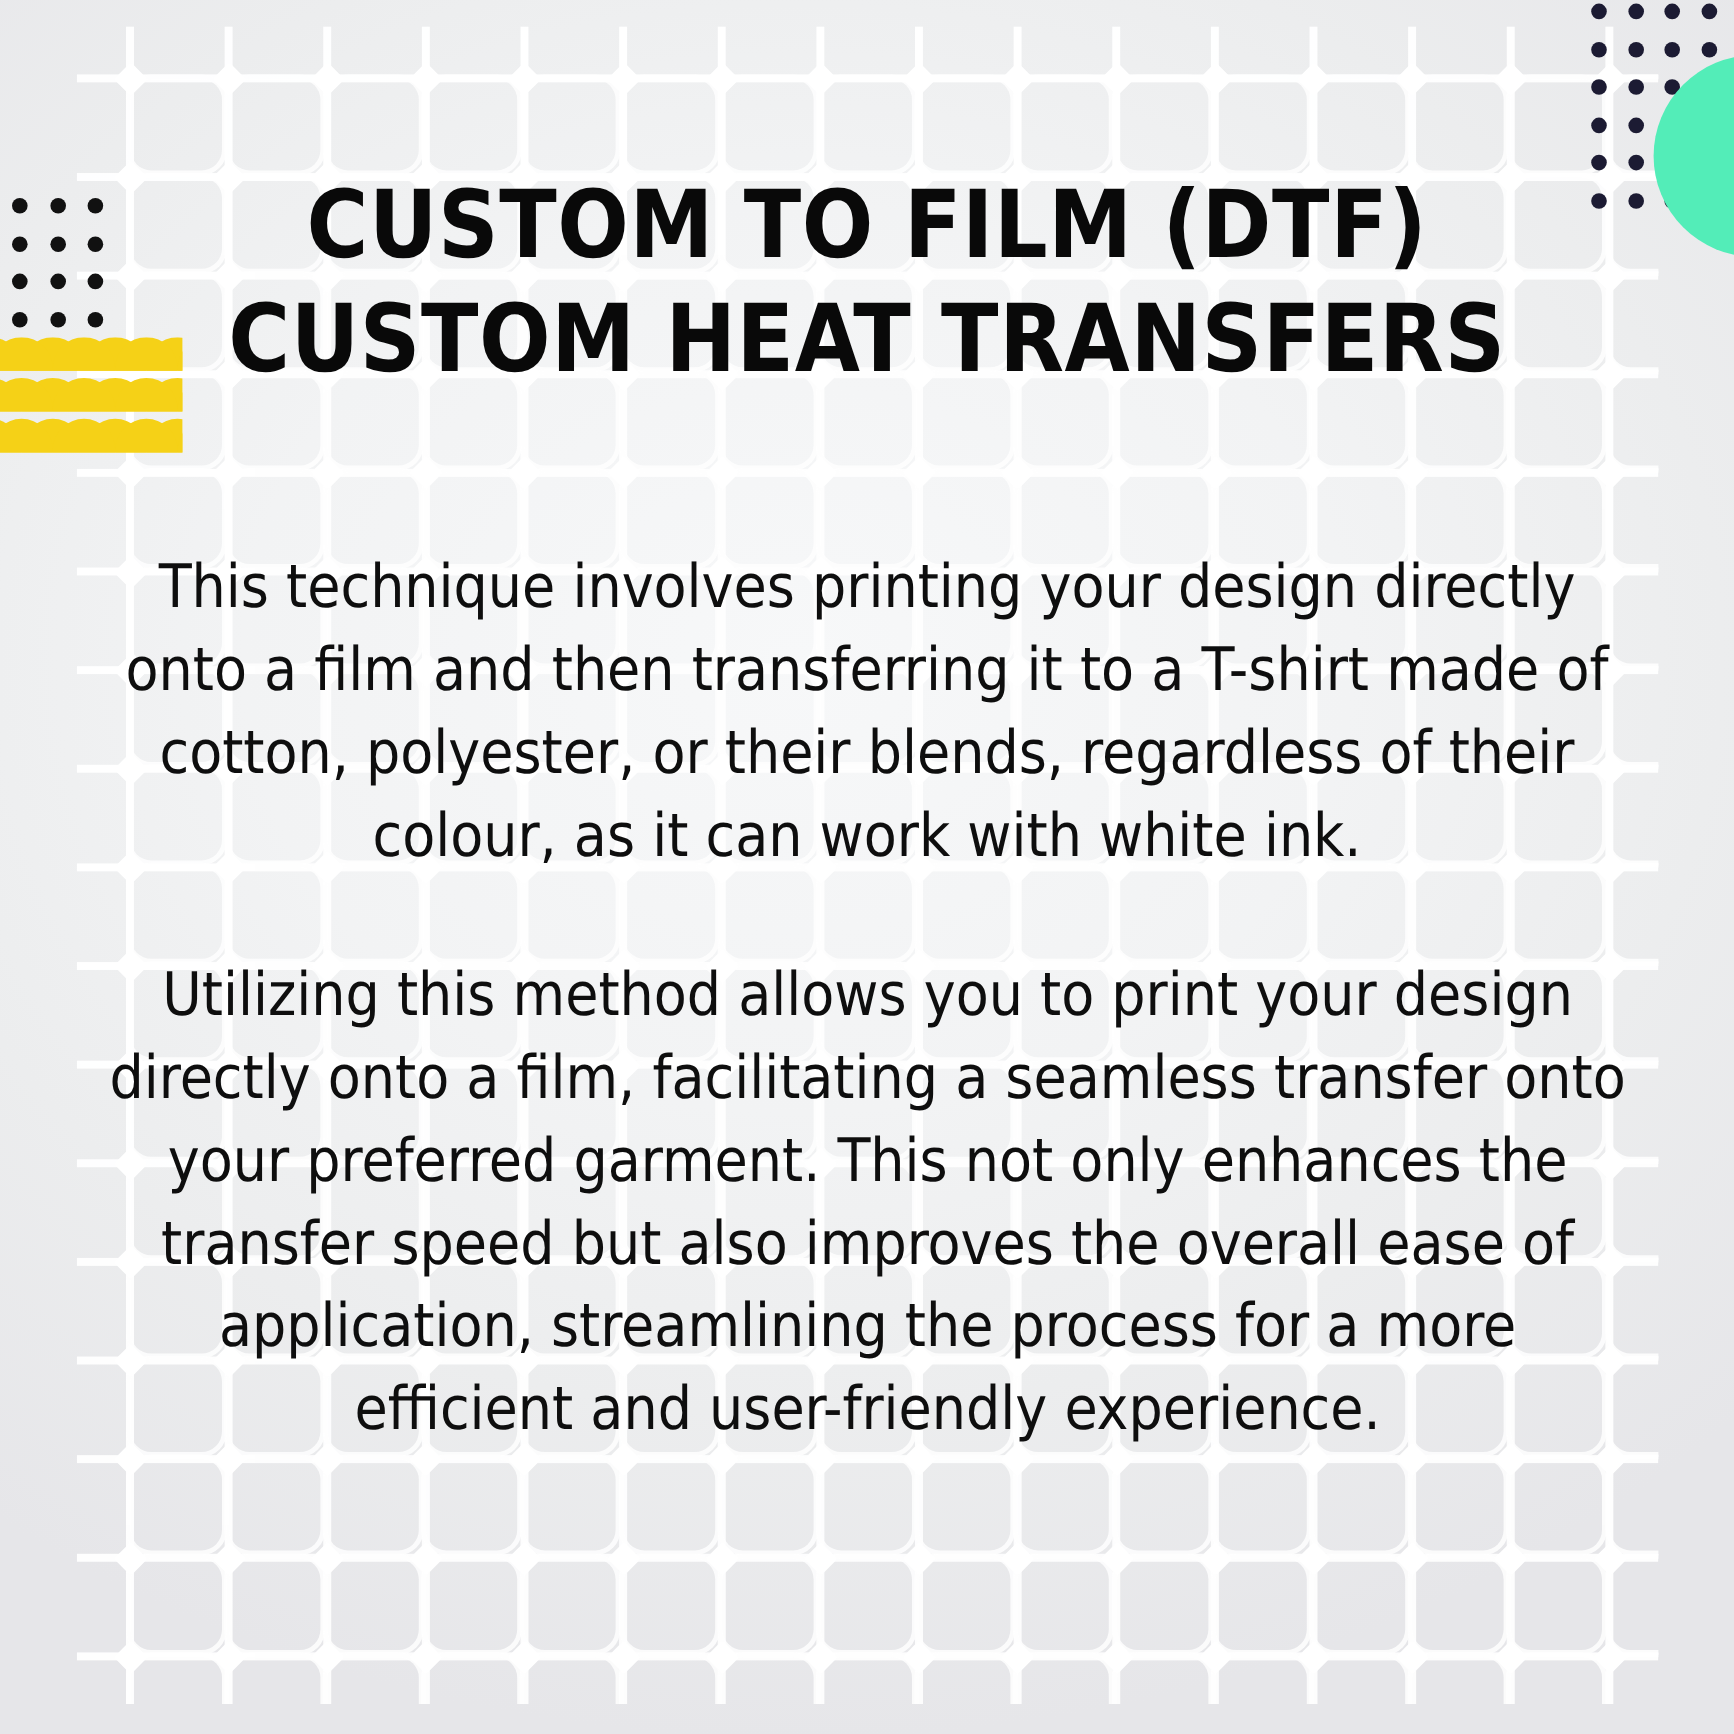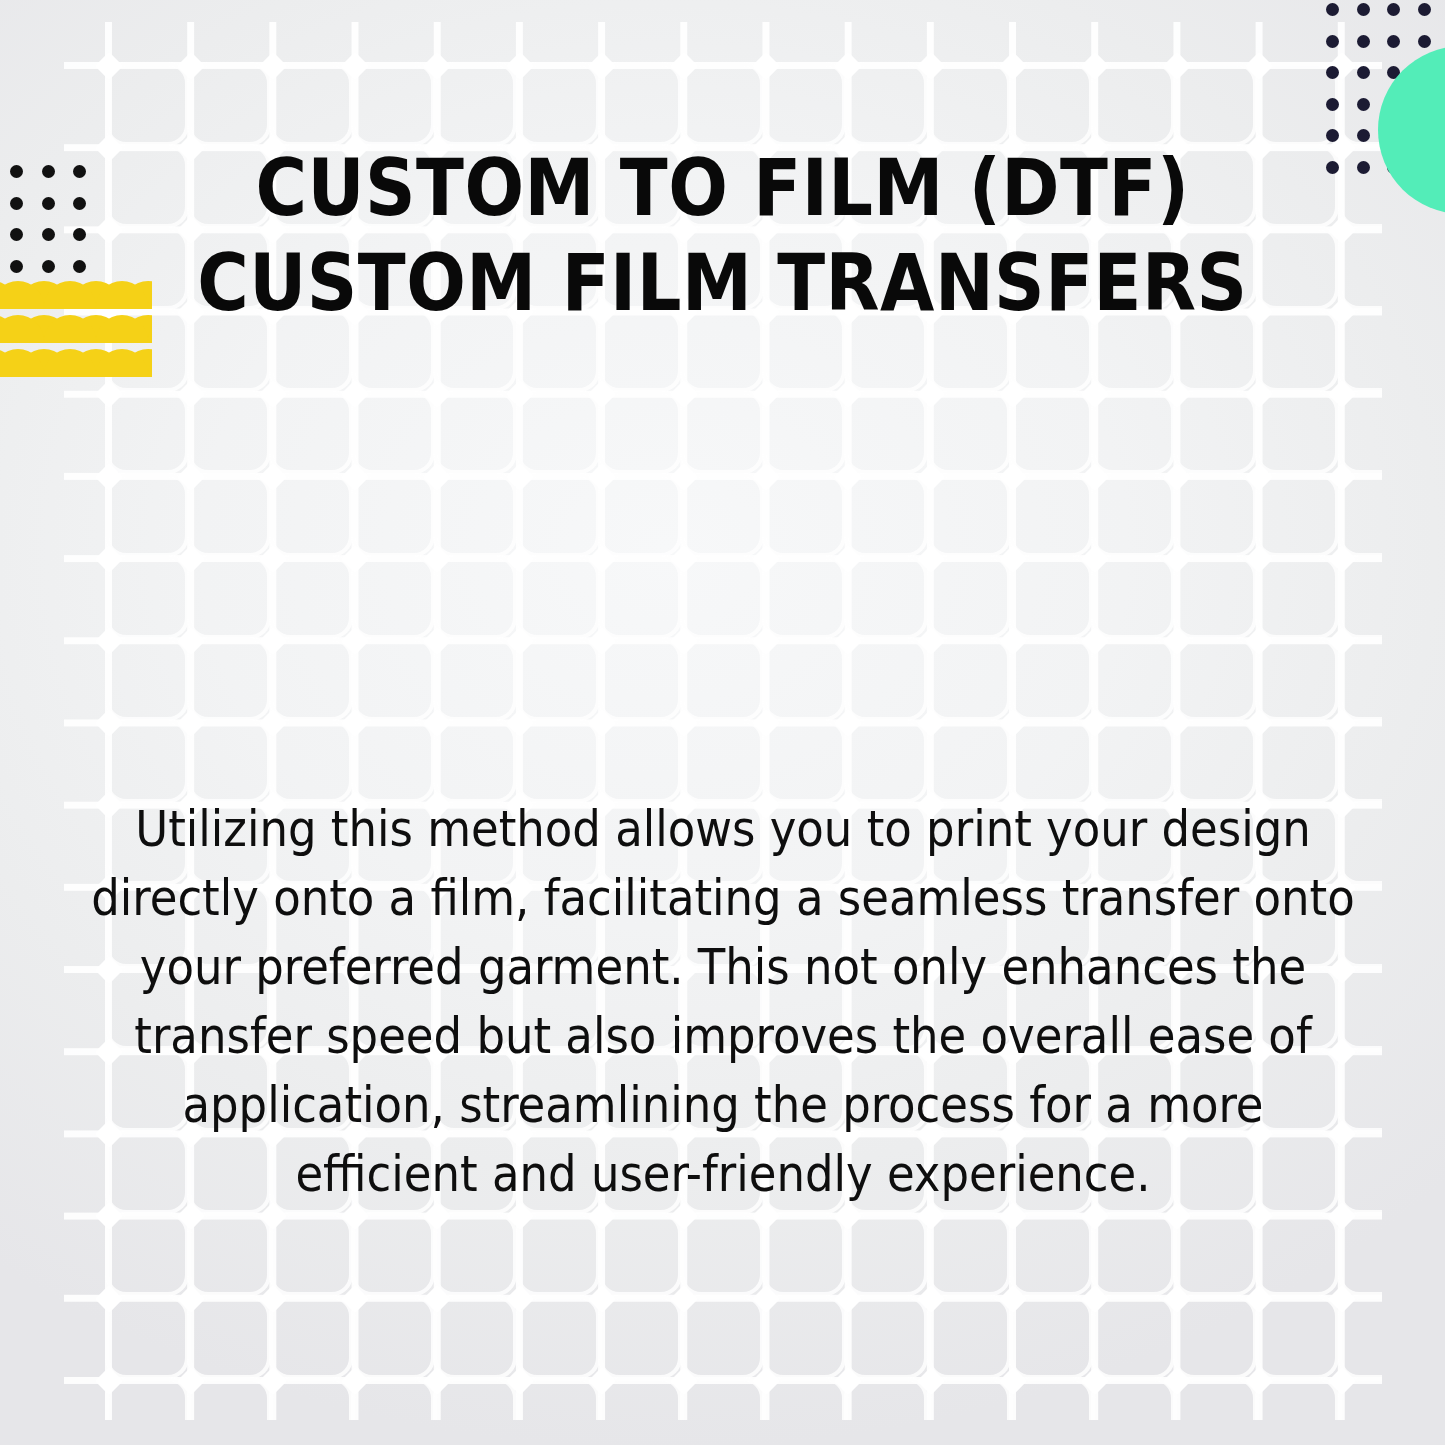--- a/index.html
+++ b/index.html
@@ -760,18 +760,19 @@
       <div class="semi" style="left: 104px; top: 68px; height: 28px;"></div>
       <div class="semi" style="left: 78px; top: 68px; height: 28px;"></div>
       <div class="semi" style="left: 156px; top: 68px; height: 28px;"></div>
       <div class="semi" style="left: 130px; top: 68px; height: 28px;"></div>
       <div class="semi" style="left: 182px; top: 68px; height: 28px;"></div>
     </div>
 
   <div id="content">
     <h1 id="title">
       <span class="tline">CUSTOM TO FILM (DTF)</span>
-      <span class="tline">CUSTOM FILM TRANSFERS</span>
+      <span class="tline">CUSTOM HEAT TRANSFERS</span>
     </h1>
+    <p class="para" id="para1">This technique involves printing your design directly onto a film and then transferring it to a T-shirt made of cotton, polyester, or their blends, regardless of their colour, as it can work with white ink.</p>
     <p class="para" id="para2">Utilizing this method allows you to print your design directly onto a film, facilitating a seamless transfer onto your preferred garment. This not only enhances the transfer speed but also improves the overall ease of application, streamlining the process for a more efficient and user-friendly experience.</p>
   </div>
 
 </div>
 
 </body></html>

